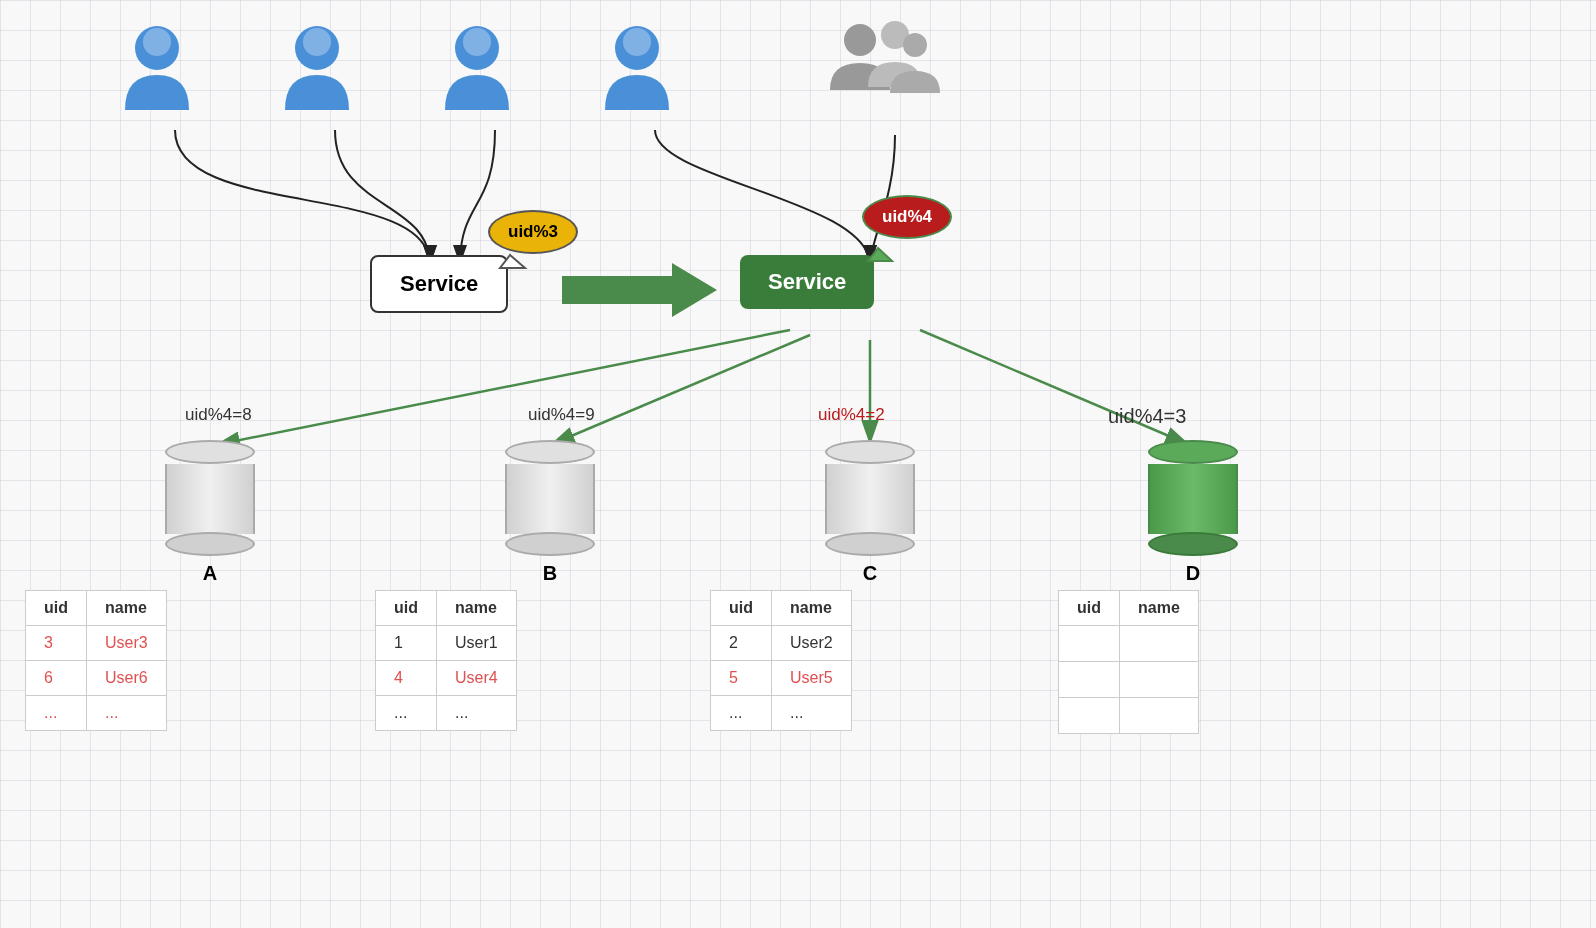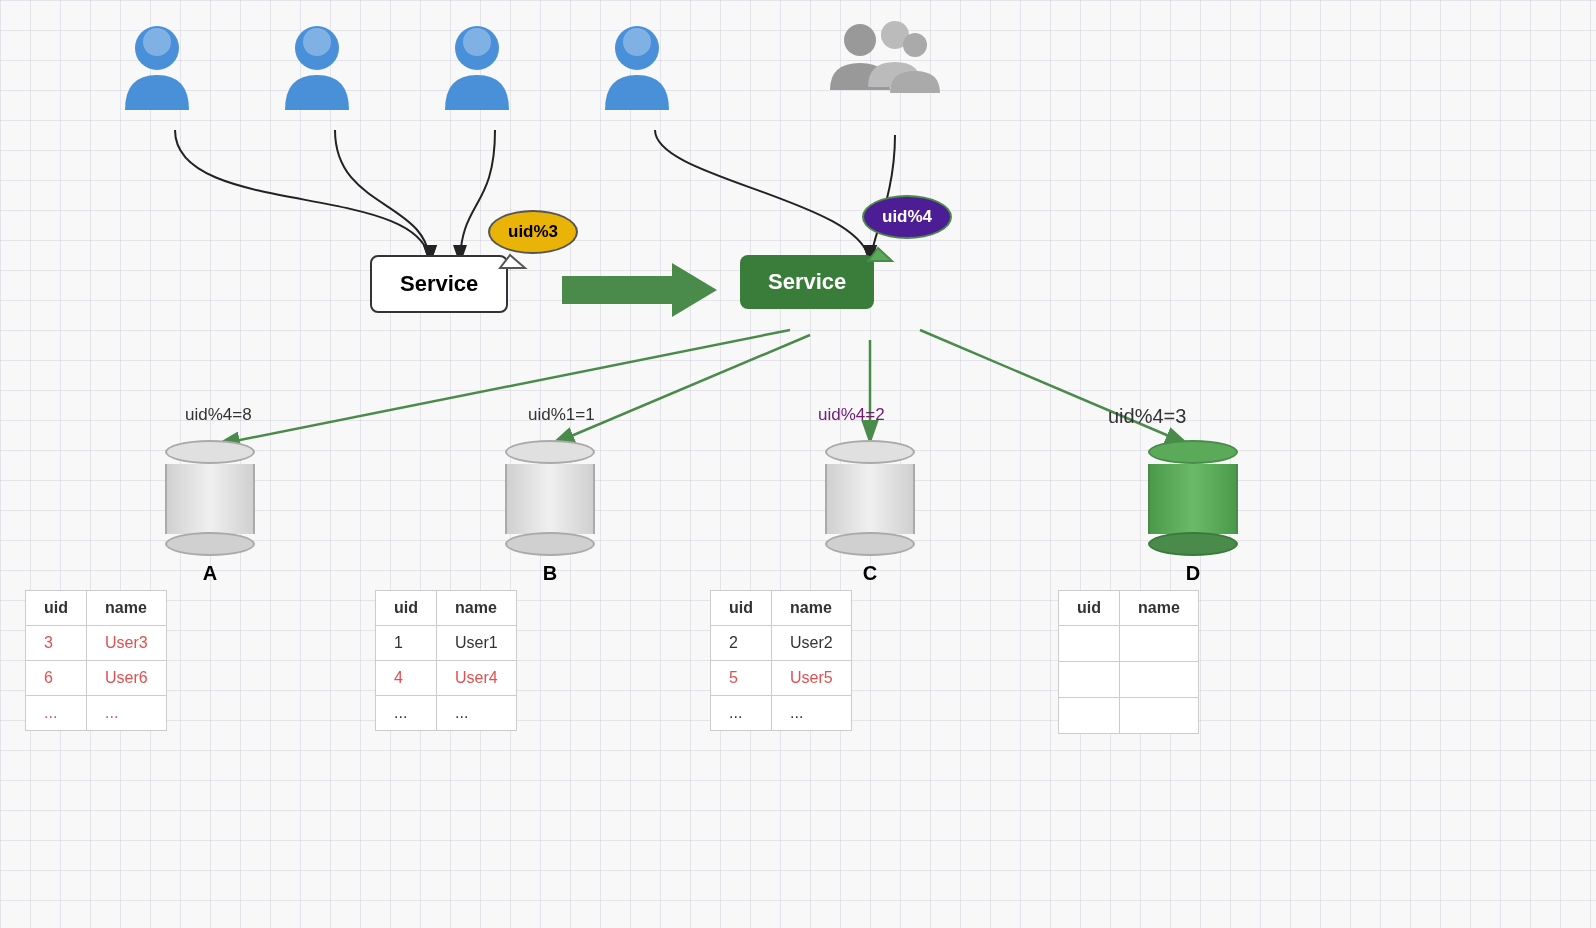--- a/index.html
+++ b/index.html
@@ -174,35 +174,35 @@
   <div style="position:absolute; left:562px; top:258px;">
     <svg width="160" height="65" viewBox="0 0 160 65">
       <polygon points="0,18 110,18 110,5 155,32 110,59 110,46 0,46" fill="#4a8a4a"></polygon>
     </svg>
   </div>
 
   <div class="service-box-green" style="left:740px; top:255px;">
     <span>Service</span>
   </div>
 
-  <div style="position:absolute; left:862px; top:195px; background:#4c1d95; border:2px solid #4a8a4a; border-radius:50%; padding:10px 18px; font-size:17px; font-weight:bold; color:white;">
+  <div style="position:absolute; left:862px; top:195px; background:#b91c1c; border:2px solid #4a8a4a; border-radius:50%; padding:10px 18px; font-size:17px; font-weight:bold; color:white;">
     <span>uid%4</span>
   </div>
 
   <svg style="position:absolute;top:0;left:0;width:1596px;height:928px;pointer-events:none;">
     <polygon points="878,248 868,261 892,261" fill="#5aaa5a" stroke="#4a8a4a" stroke-width="2"></polygon>
   </svg>
 
   <div style="position:absolute; left:185px; top:405px; font-size:17px; color:#333;">
     <span>uid%4=8</span>
   </div>
   <div style="position:absolute; left:528px; top:405px; font-size:17px; color:#333;">
-    <span>uid%1=1</span>
-  </div>
-  <div style="position:absolute; left:818px; top:405px; font-size:17px; color:#701a75;">
+    <span>uid%4=9</span>
+  </div>
+  <div style="position:absolute; left:818px; top:405px; font-size:17px; color:#b91c1c;">
     <span>uid%4=2</span>
   </div>
   <div style="position:absolute; left:1108px; top:405px; font-size:20px; color:#333;">
     <span>uid%4=3</span>
   </div>
 
   <div style="position:absolute; left:165px; top:440px; text-align:center;">
     <div style="width:90px; height:24px; border-radius:50%; border:2px solid #aaa; background:#e0e0e0;"></div>
     <div style="width:90px; height:70px; border-left:2px solid #aaa; border-right:2px solid #aaa; background:linear-gradient(to right,#d0d0d0,#f0f0f0,#d0d0d0);"></div>
     <div style="width:90px; height:24px; border-radius:50%; border:2px solid #aaa; background:#d0d0d0; margin-top:-2px;"></div>

